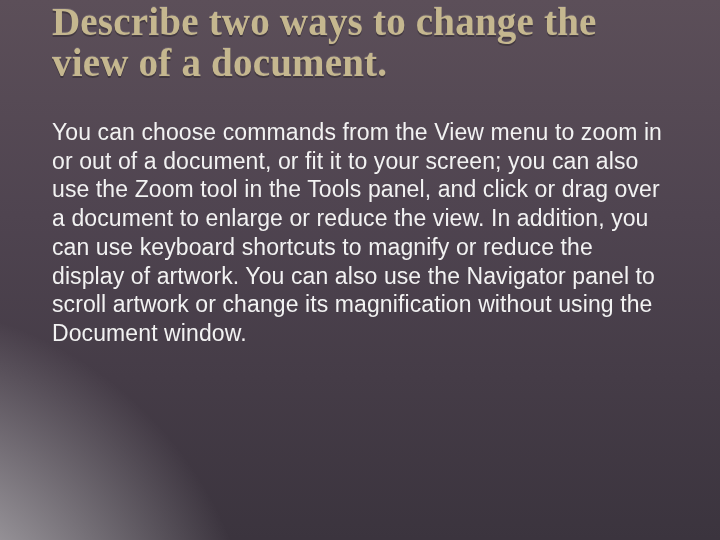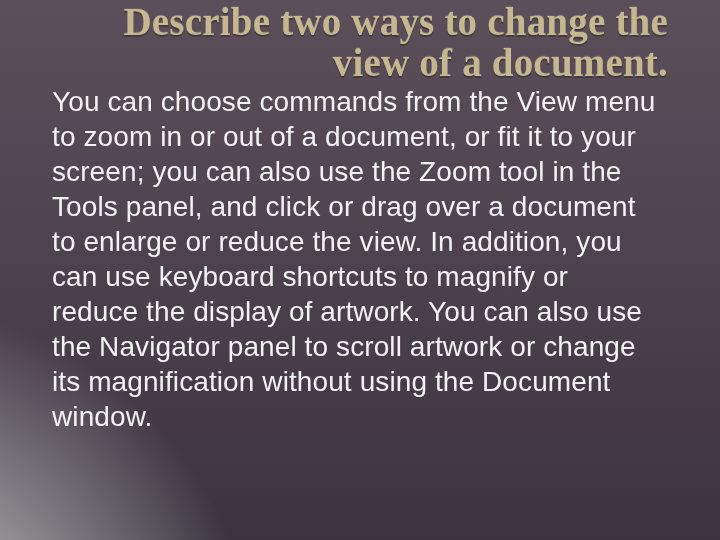--- a/index.html
+++ b/index.html
@@ -18,34 +18,35 @@
       radial-gradient(ellipse 900px 900px at -120px 680px,
         rgba(255,255,255,0.92) 0%,
         rgba(255,255,255,0.55) 16%,
         rgba(255,255,255,0.0) 42%),
       linear-gradient(180deg, #5c4f59 0%, #4f4450 40%, #3b343e 100%);
     box-sizing: border-box;
     padding: 0 52px;
   }
   .title {
     padding-top: 2px;
-    text-align: right;
+    text-align: left;
     font-family: Georgia, "Times New Roman", serif;
     font-size: 39px;
     line-height: 1.05;
     letter-spacing: 0.2px;
     color: #c5b78f;
     text-shadow:
       0 2px 0 rgba(0,0,0,0.25),
       0 -1px 0 rgba(255,255,255,0.10);
     font-weight: 600;
   }
   .body {
+    margin-top: 34px;
     color: #f2f2f2;
-    font-size: 28px;
+    font-size: 23px;
     line-height: 1.25;
     letter-spacing: 0.1px;
     max-width: 610px;
   }
 </style>
 </head>
 <body>
 
 <div class="slide">
   <div class="title">Describe two ways to change the view of a document.</div>

